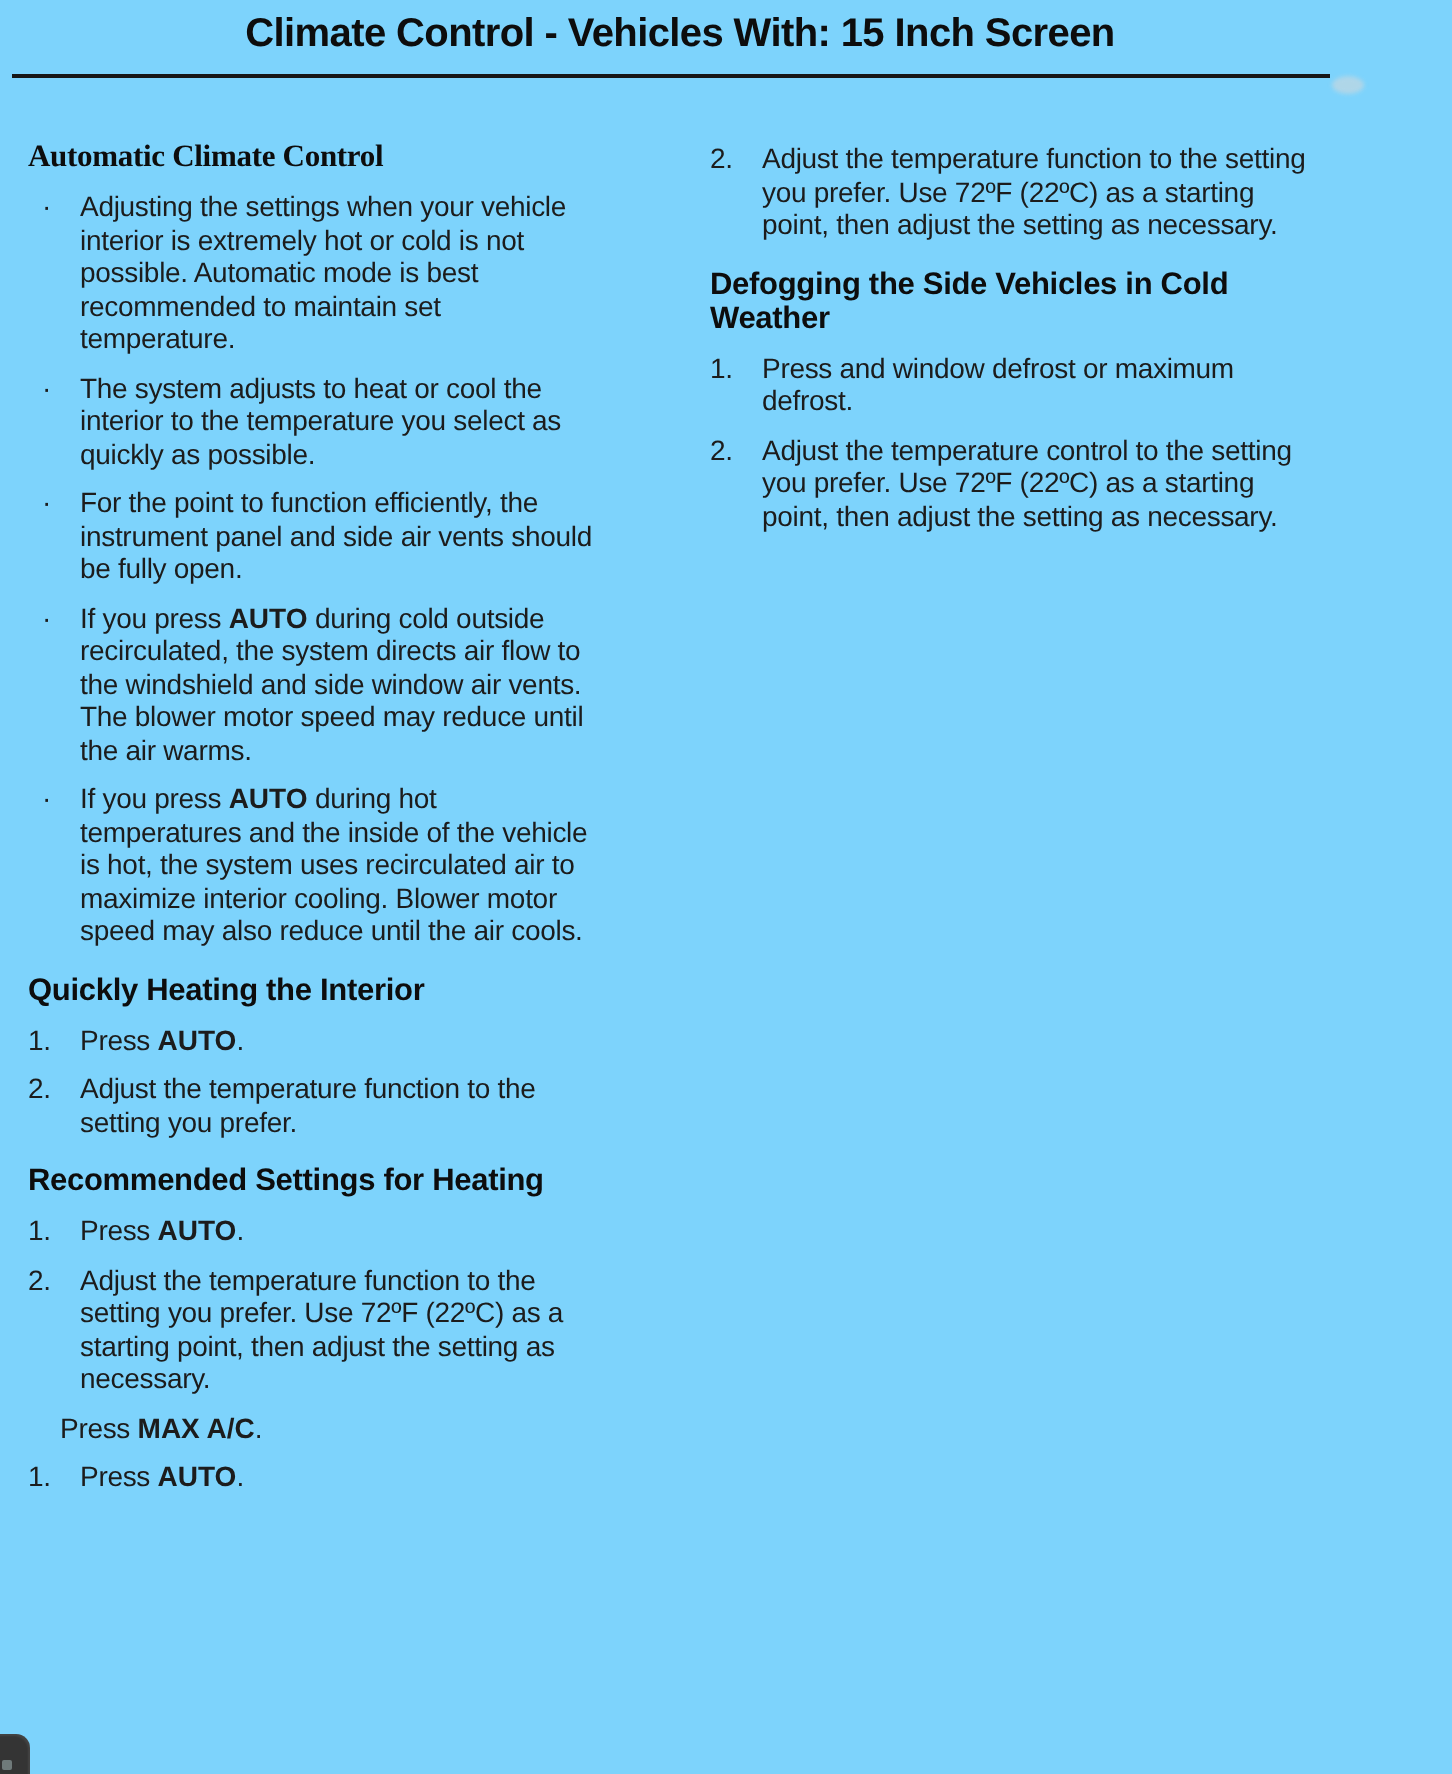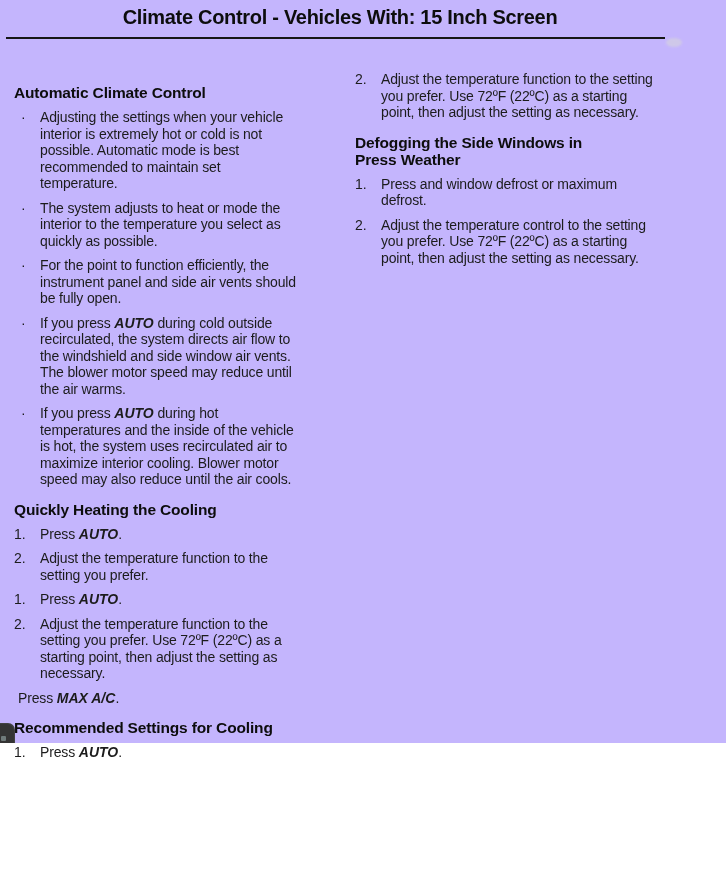--- a/index.html
+++ b/index.html
@@ -2,54 +2,54 @@
 <html><head>
 <meta charset="utf-8">
 <style>
   html,body{margin:0;padding:0;}
   body{
     width:726px;height:887px;overflow:hidden;background:#ffffff;
     font-family:"Liberation Sans","DejaVu Sans",sans-serif;
     color:#1c1c1c;
     -webkit-font-smoothing:antialiased;
   }
-  .page{position:relative;width:726px;height:743px;background:#c4b5fd;}
+  .page{position:relative;width:726px;height:887px;background:#7dd3fc;}
 
   
   .title-wrap{position:absolute;top:5px;left:0;width:680px;text-align:center;}
   .page-title{
     font-size:20px;font-weight:700;color:#0d0d0d;letter-spacing:-0.3px;
     line-height:1.2;display:inline-block;
   }
   .title-rule{position:absolute;top:37px;left:6px;width:659px;height:2px;background:#161616;}
   .smudge{position:absolute;top:38px;left:666px;width:16px;height:9px;background:#d9d9d9;
     border-radius:50%;opacity:.55;filter:blur(1px);}
 
   
   .col{position:absolute;top:63px;}
   .col-left{left:14px;width:284px;}
   .col-right{left:355px;width:302px;}
 
   h2.section-heading{
     font-size:15.5px;font-weight:700;color:#0d0d0d;letter-spacing:-0.15px;
     margin:13px 0 8px 0;line-height:17px;max-width:266px;
   }
-  .col .section-heading:first-child{margin-top:21px;}
+  .col .section-heading:first-child{margin-top:7px;font-family:Liberation Serif, serif;}
   .col-right > .list:first-child{margin-top:8px;}
 
   .list{margin:0 0 3px 0;}
   .list-item{display:flex;margin:0 0 8px 0;}
   .marker{flex:0 0 26px;box-sizing:border-box;color:#1c1c1c;}
   .marker.dot{padding-left:7px;font-size:14px;}
   .item-text,.para,.marker{
     font-size:14px;line-height:16.5px;letter-spacing:-0.15px;
   }
   .item-text{flex:1;}
-  .para{margin:0 0 8px 4px;}
-  .em{font-weight:700;font-style:italic;letter-spacing:0;}
+  .para{margin:0 0 8px 16px;}
+  .em{font-weight:700;letter-spacing:0;}
 
   
   .corner-tab{
     position:absolute;left:0;bottom:0;width:15px;height:20px;
     background:#343434;border-radius:0 7px 0 0;box-shadow:inset -1px 1px 1px rgba(255,255,255,.08);
   }
   .corner-tab::after{
     content:"";position:absolute;left:1px;bottom:2px;width:5px;height:5px;
     background:#7e8c8c;border-radius:1px;opacity:.8;
   }
@@ -66,73 +66,73 @@
 
   <div class="col col-left">
       <h2 class="section-heading">Automatic Climate Control</h2>
       <div class="list">
         <div class="list-item">
           <span class="marker dot">·</span>
           <span class="item-text"><span>Adjusting the settings when your vehicle interior is extremely hot or cold is not possible. Automatic mode is best recommended to maintain set temperature.</span></span>
         </div>
         <div class="list-item">
           <span class="marker dot">·</span>
-          <span class="item-text"><span>The system adjusts to heat or mode the interior to the temperature you select as quickly as possible.</span></span>
+          <span class="item-text"><span>The system adjusts to heat or cool the interior to the temperature you select as quickly as possible.</span></span>
         </div>
         <div class="list-item">
           <span class="marker dot">·</span>
           <span class="item-text"><span>For the point to function efficiently, the instrument panel and side air vents should be fully open.</span></span>
         </div>
         <div class="list-item">
           <span class="marker dot">·</span>
           <span class="item-text"><span>If you press </span><span class="em">AUTO</span><span> during cold outside recirculated, the system directs air flow to the windshield and side window air vents. The blower motor speed may reduce until the air warms.</span></span>
         </div>
         <div class="list-item">
           <span class="marker dot">·</span>
           <span class="item-text"><span>If you press </span><span class="em">AUTO</span><span> during hot temperatures and the inside of the vehicle is hot, the system uses recirculated air to maximize interior cooling. Blower motor speed may also reduce until the air cools.</span></span>
         </div>
       </div>
-      <h2 class="section-heading">Quickly Heating the Cooling</h2>
+      <h2 class="section-heading">Quickly Heating the Interior</h2>
       <div class="list">
         <div class="list-item">
           <span class="marker">1.</span>
           <span class="item-text"><span>Press </span><span class="em">AUTO</span><span>.</span></span>
         </div>
         <div class="list-item">
           <span class="marker">2.</span>
           <span class="item-text"><span>Adjust the temperature function to the setting you prefer.</span></span>
         </div>
       </div>
+      <h2 class="section-heading">Recommended Settings for Heating</h2>
       <div class="list">
         <div class="list-item">
           <span class="marker">1.</span>
           <span class="item-text"><span>Press </span><span class="em">AUTO</span><span>.</span></span>
         </div>
         <div class="list-item">
           <span class="marker">2.</span>
           <span class="item-text"><span>Adjust the temperature function to the setting you prefer. Use 72ºF (22ºC) as a starting point, then adjust the setting as necessary.</span></span>
         </div>
       </div>
       <p class="para"><span>Press </span><span class="em">MAX A/C</span><span>.</span></p>
-      <h2 class="section-heading">Recommended Settings for Cooling</h2>
       <div class="list">
         <div class="list-item">
           <span class="marker">1.</span>
           <span class="item-text"><span>Press </span><span class="em">AUTO</span><span>.</span></span>
         </div>
       </div>
     </div>
   <div class="col col-right">
       <div class="list">
         <div class="list-item">
           <span class="marker">2.</span>
           <span class="item-text"><span>Adjust the temperature function to the setting you prefer. Use 72ºF (22ºC) as a starting point, then adjust the setting as necessary.</span></span>
         </div>
       </div>
-      <h2 class="section-heading">Defogging the Side Windows in Press Weather</h2>
+      <h2 class="section-heading">Defogging the Side Vehicles in Cold Weather</h2>
       <div class="list">
         <div class="list-item">
           <span class="marker">1.</span>
           <span class="item-text"><span>Press and window defrost or maximum defrost.</span></span>
         </div>
         <div class="list-item">
           <span class="marker">2.</span>
           <span class="item-text"><span>Adjust the temperature control to the setting you prefer. Use 72ºF (22ºC) as a starting point, then adjust the setting as necessary.</span></span>
         </div>
       </div>

